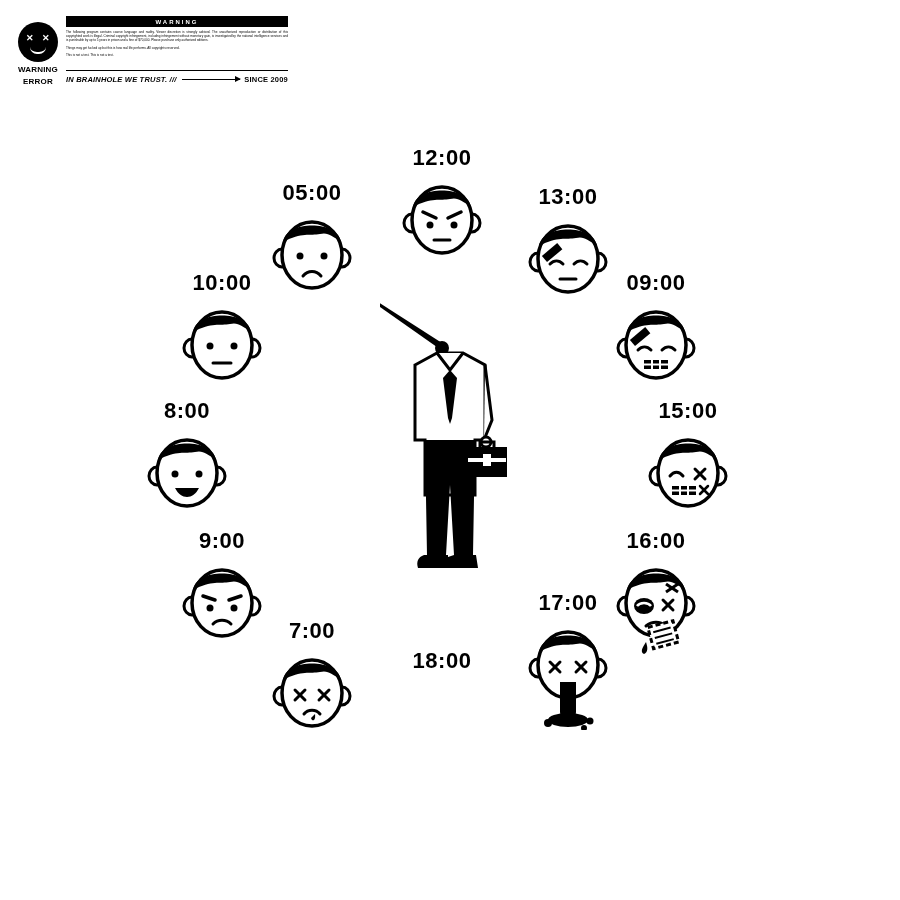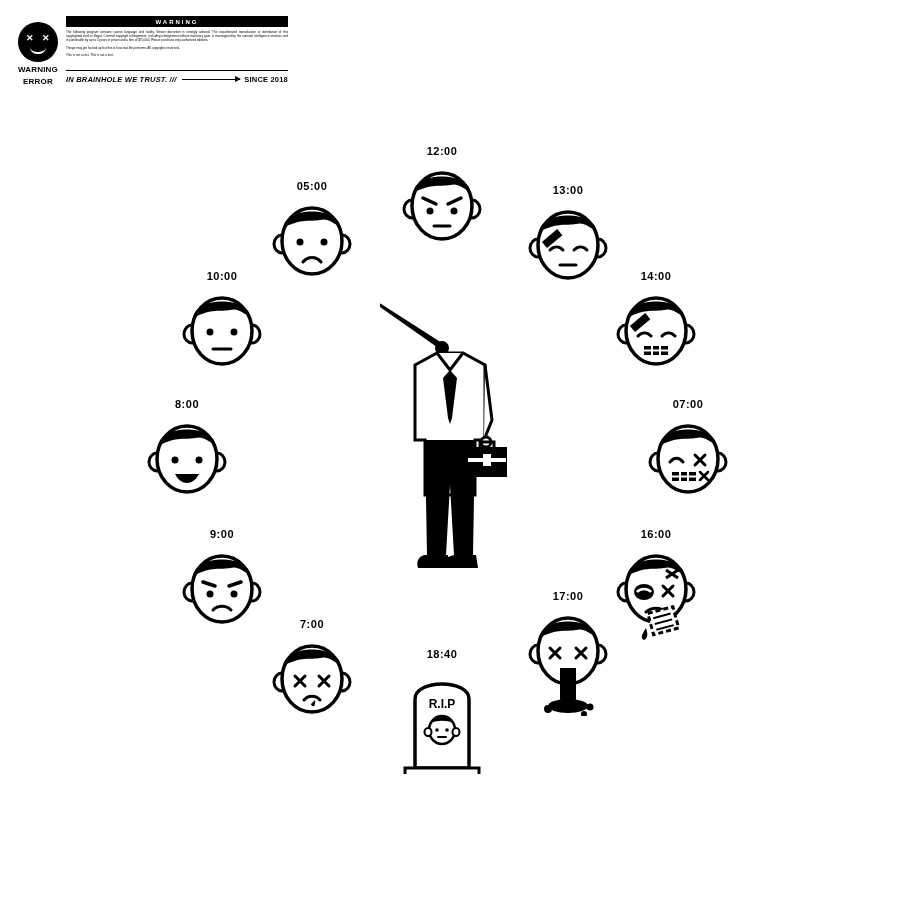--- a/index.html
+++ b/index.html
@@ -132,21 +132,21 @@
     font-weight: bold;
     letter-spacing: .2px;
   }
 
   
   .node {
     position: absolute;
     text-align: center;
   }
   .node-label {
-    font-size: 11px;
+    font-size: 22px;
     font-weight: bold;
     letter-spacing: .5px;
     margin-bottom: 4px;
     white-space: nowrap;
   }
   .face-wrap {
     position: relative;
     display: inline-block;
   }
 
@@ -179,21 +179,21 @@
     <div class="warning-body">
       <p>The following program contains coarse language and nudity. Viewer discretion is strongly advised. The unauthorized reproduction or distribution of this copyrighted work is illegal. Criminal copyright infringement, including infringement without monetary gain, is investigated by the national intelligence services and is punishable by up to 5 years in prison and a fine of $70,000. Please purchase only authorized editions.</p>
       <p>Things may get fucked up but this is how real life performs. All copyrights reserved.</p>
       <p>This is not a test. This is not a test.</p>
     </div>
   </div>
 
   <div class="trust-line">
     <div class="trust-text">IN BRAINHOLE WE TRUST. ///</div>
     <div class="trust-arrow"></div>
-    <div class="trust-since">SINCE 2018</div>
+    <div class="trust-since">SINCE 2009</div>
   </div>
 
 </div>
 
 <div id="center-figure">
   <svg width="140" height="330" viewBox="0 0 140 330">
 
     <g>
       <polygon points="-60,-25 62,53 64,62" fill="#000"></polygon>
       <circle cx="62" cy="58" r="7" fill="#000"></circle>
@@ -332,42 +332,42 @@
         <rect x="25" y="35" width="20" height="8" fill="#000"></rect>
       </g>
       <path d="M32 50 C36 46 41 46 45 50" fill="none" stroke="#000" stroke-width="3" stroke-linecap="round"></path>
       <path d="M56 50 C60 46 65 46 69 50" fill="none" stroke="#000" stroke-width="3" stroke-linecap="round"></path>
       <line x1="42" y1="65" x2="58" y2="65" stroke="#000" stroke-width="3" stroke-linecap="round"></line>
     </svg>
   </div>
 </div>
 
 <div class="node" style="left:606px; top:270px; width:100px;">
-  <div class="node-label">14:00</div>
+  <div class="node-label">09:00</div>
   <div class="face-wrap">
     <svg width="100" height="86" viewBox="0 0 100 86">
       <ellipse cx="20" cy="48" rx="8" ry="9" fill="#fff" stroke="#000" stroke-width="3"></ellipse>
       <ellipse cx="80" cy="48" rx="8" ry="9" fill="#fff" stroke="#000" stroke-width="3"></ellipse>
       <ellipse cx="50" cy="45" rx="30" ry="33" fill="#fff" stroke="#000" stroke-width="3.5"></ellipse>
       <path d="M21 32 C24 10 76 10 79 32 C70 26 66 22 58 24 C48 26 40 22 21 32 Z" fill="#000"></path>
       <g transform="rotate(-40 34 38)">
         <rect x="25" y="33" width="20" height="8" fill="#000"></rect>
       </g>
       <path d="M32 50 C36 46 41 46 45 50" fill="none" stroke="#000" stroke-width="3" stroke-linecap="round"></path>
       <path d="M56 50 C60 46 65 46 69 50" fill="none" stroke="#000" stroke-width="3" stroke-linecap="round"></path>
       <rect x="38" y="60" width="24" height="9" fill="#000"></rect>
       <line x1="38" y1="64.5" x2="62" y2="64.5" stroke="#fff" stroke-width="2"></line>
       <line x1="46" y1="60" x2="46" y2="69" stroke="#fff" stroke-width="2"></line>
       <line x1="54" y1="60" x2="54" y2="69" stroke="#fff" stroke-width="2"></line>
     </svg>
   </div>
 </div>
 
 <div class="node" style="left:638px; top:398px; width:100px;">
-  <div class="node-label">07:00</div>
+  <div class="node-label">15:00</div>
   <div class="face-wrap">
     <svg width="100" height="86" viewBox="0 0 100 86">
       <ellipse cx="20" cy="48" rx="8" ry="9" fill="#fff" stroke="#000" stroke-width="3"></ellipse>
       <ellipse cx="80" cy="48" rx="8" ry="9" fill="#fff" stroke="#000" stroke-width="3"></ellipse>
       <ellipse cx="50" cy="45" rx="30" ry="33" fill="#fff" stroke="#000" stroke-width="3.5"></ellipse>
       <path d="M21 32 C24 10 76 10 79 32 C70 26 66 22 58 24 C48 26 40 22 21 32 Z" fill="#000"></path>
       <path d="M32 48 C36 43 41 43 45 48" fill="none" stroke="#000" stroke-width="3" stroke-linecap="round"></path>
       <g stroke="#000" stroke-width="3" stroke-linecap="round">
         <line x1="57" y1="41" x2="67" y2="51"></line>
           <line x1="67" y1="41" x2="57" y2="51"></line>
@@ -437,30 +437,14 @@
       <path d="M42 62 L42 92 C42 100 58 100 58 92 L58 62 Z" fill="#000"></path>
       <ellipse cx="50" cy="100" rx="20" ry="7" fill="#000"></ellipse>
       <circle cx="30" cy="103" r="4" fill="#000"></circle>
       <circle cx="72" cy="101" r="3.5" fill="#000"></circle>
       <circle cx="66" cy="108" r="3" fill="#000"></circle>
     </svg>
   </div>
 </div>
 
 <div class="node" style="left:392px; top:648px; width:100px;">
-  <div class="node-label">18:40</div>
-  <div class="face-wrap">
-    <svg width="90" height="110" viewBox="0 0 90 110">
-      <path d="M18 104 L18 35 C18 15 72 15 72 35 L72 104 Z" fill="#fff" stroke="#000" stroke-width="3.5"></path>
-      <text x="45" y="44" font-family="Liberation Sans, sans-serif" font-size="12" font-weight="bold" text-anchor="middle" fill="#000">R.I.P</text>
-
-      <ellipse cx="45" cy="66" rx="13" ry="14" fill="#fff" stroke="#000" stroke-width="2.5"></ellipse>
-      <ellipse cx="31" cy="68" rx="3.5" ry="4" fill="#fff" stroke="#000" stroke-width="2"></ellipse>
-      <ellipse cx="59" cy="68" rx="3.5" ry="4" fill="#fff" stroke="#000" stroke-width="2"></ellipse>
-      <path d="M34 59 C36 50 54 50 56 59 C50 56 40 56 34 59 Z" fill="#000"></path>
-      <circle cx="40" cy="66" r="1.8" fill="#000"></circle>
-      <circle cx="50" cy="66" r="1.8" fill="#000"></circle>
-      <line x1="41" y1="73" x2="49" y2="73" stroke="#000" stroke-width="2" stroke-linecap="round"></line>
-
-      <rect x="8" y="104" width="74" height="8" fill="#fff" stroke="#000" stroke-width="3"></rect>
-    </svg>
-  </div>
+  <div class="node-label">18:00</div>
 </div>
 
 </body></html>

